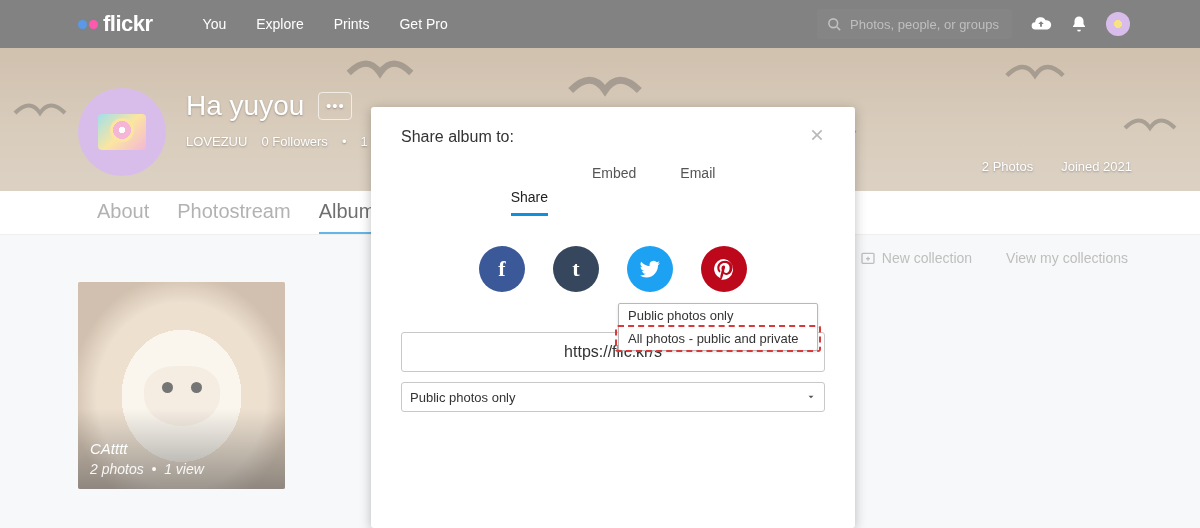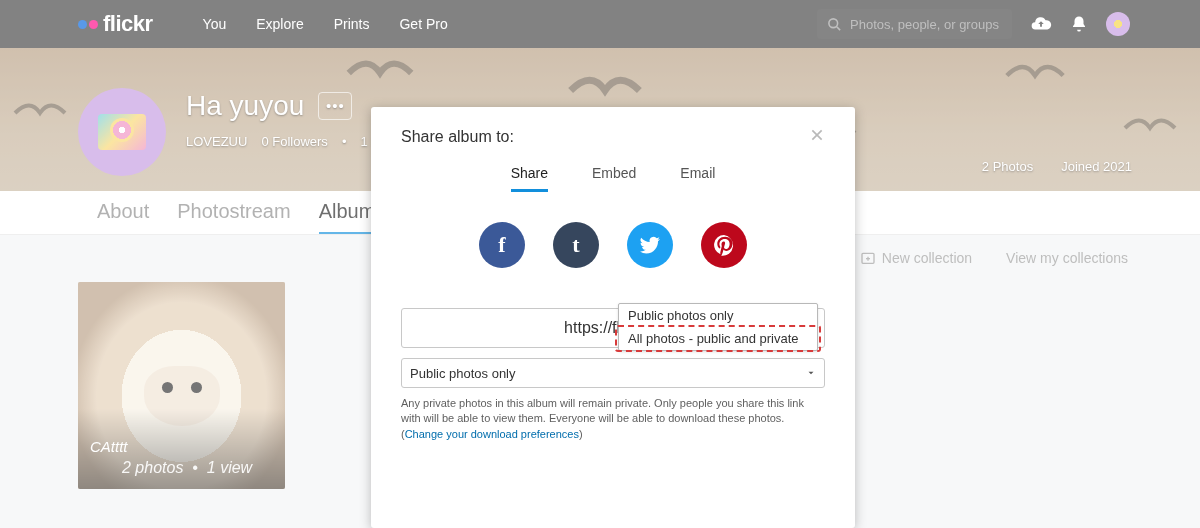--- a/index.html
+++ b/index.html
@@ -216,42 +216,42 @@
     }
     .cat-face:before{left:18px;} .cat-face:after{right:18px;}
     .album-grad{
       position:absolute;left:0;right:0;bottom:0;height:80px;
       background:linear-gradient(180deg,rgba(0,0,0,0) 0,rgba(0,0,0,0.55) 100%);
     }
     .album-txt{
       position:absolute;left:12px;bottom:12px;color:#fff;font-style:italic;
     }
     .album-title{font-size:15px;margin-bottom:4px;}
-    .album-meta{font-size:16px;opacity:0.92;margin-left:32px;}
+    .album-meta{font-size:14px;opacity:0.92;}
 
     
     .modal {
       position:absolute;left:371px;top:107px;width:484px;height:421px;
       background:#fff;border-radius:3px;box-shadow:0 2px 12px rgba(0,0,0,0.25);
       z-index:20;padding:20px 30px 10px 30px;
     }
     .modal-header{
       display:flex;align-items:center;justify-content:space-between;
     }
     .modal-title{font-size:16px;font-weight:400;color:#333;}
     .modal-close{color:#b9b9b9;}
     .modal-tabs{
       display:flex;justify-content:center;gap:44px;margin-top:18px;
     }
     .modal-tab{
       font-size:14px;color:#555;padding-bottom:8px;
       border-bottom:3px solid transparent;
     }
     .modal-tab.active{
-      color:#222;font-weight:400;border-bottom-color:#128fdc;
+      color:#222;font-weight:400;border-bottom-color:#128fdc;margin-top:24px;
     }
     .social-row{
       display:flex;justify-content:center;gap:28px;margin-top:30px;
     }
     .social{
       width:46px;height:46px;border-radius:50%;
       display:flex;align-items:center;justify-content:center;color:#fff;
       font-size:22px;font-weight:700;font-family:Georgia,serif;
     }
     .fb{background:#3b5998;} .tb{background:#36465d;} .tw{background:#1da1f2;} .pn{background:#bd081c;}
@@ -440,21 +440,18 @@
     <span>https://flic.kr/s</span>
   </div>
   <div class="visibility-select">
     <span>Public photos only</span>
     <span class="select-caret">
       <svg width="10" height="10" viewBox="0 0 24 24" fill="#555">
           <path d="M6 9l6 6 6-6z"></path>
         </svg>
     </span>
   </div>
-  <div class="disclaimer">
-    <span>Any private photos in this album will remain private. Only people you share this link with will be able to view them. Everyone will be able to download these photos. (</span><a>Change your download preferences</a><span>)</span>
-  </div>
 </div>
 
 <div class="dropdown">
   <div class="dropdown-item">Public photos only</div>
   <div class="dropdown-item highlight">All photos - public and private</div>
 </div>
 
 </body></html>

